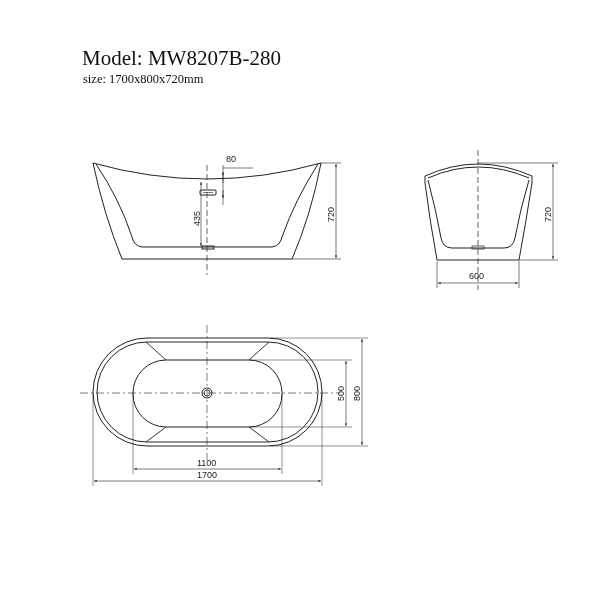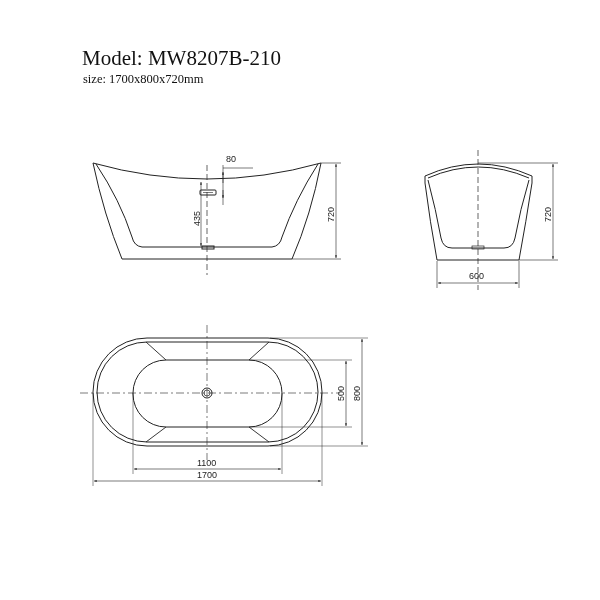--- a/index.html
+++ b/index.html
@@ -5,21 +5,21 @@
   html, body { margin: 0; padding: 0; background: #ffffff; }
   body { width: 600px; height: 600px; position: relative; overflow: hidden; }
   .title { position: absolute; left: 82px; top: 46px; font-family: "Liberation Serif", "DejaVu Serif", serif; font-size: 21px; color: #111; white-space: nowrap; }
   .subtitle { position: absolute; left: 83px; top: 72px; font-family: "Liberation Serif", "DejaVu Serif", serif; font-size: 12.5px; color: #111; white-space: nowrap; }
   svg { position: absolute; left: 0; top: 0; }
   .dim { font-family: "Liberation Sans", "DejaVu Sans", sans-serif; font-size: 9px; fill: #222; }
 </style>
 </head>
 <body>
 
-<div class="title">Model: MW8207B-210</div>
+<div class="title">Model: MW8207B-280</div>
 <div class="subtitle">size: 1700x800x720mm</div>
 
 <svg width="600" height="600" viewBox="0 0 600 600">
   <defs>
     <marker id="arr" viewBox="0 0 10 10" refX="9" refY="5" markerWidth="5" markerHeight="5" orient="auto-start-reverse">
       <path d="M0,2 L10,5 L0,8 z" fill="#222"></path>
     </marker>
   </defs>
 
   <g fill="none" stroke="#222" stroke-width="1">

